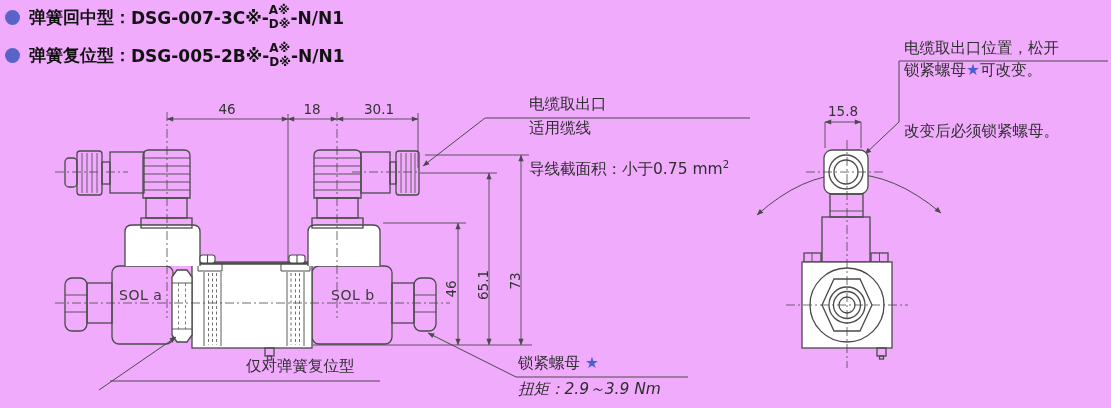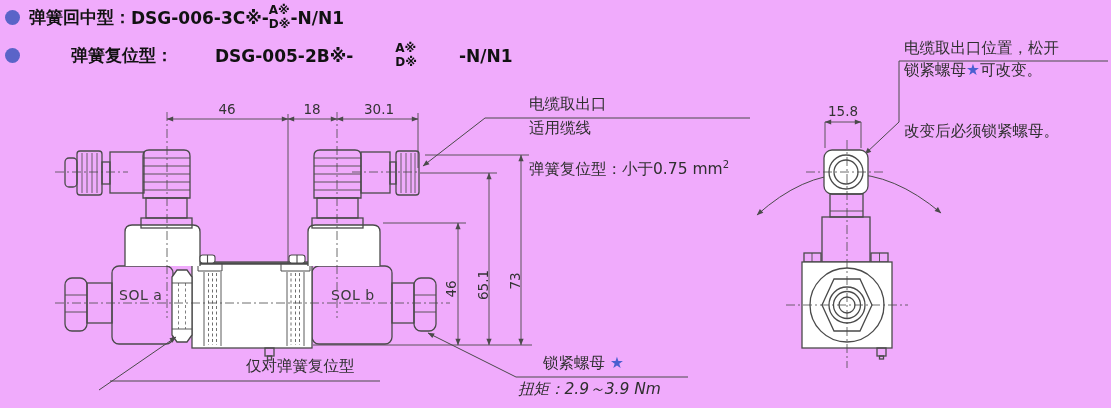--- a/index.html
+++ b/index.html
@@ -229,56 +229,56 @@
         <line x1="825" y1="122" x2="825" y2="148"></line>
         <line x1="861" y1="122" x2="861" y2="148"></line>
         <line x1="825" y1="122" x2="861" y2="122" marker-start="url(#arw)" marker-end="url(#arw)"></line>
       </g>
     </g>
   </svg>
 
   <div class="hline" style="left:5px;top:4px;">
     <span class="bullet"></span>
     <span>弹簧回中型：</span>
-    <span>DSG-006-3C※-</span>
+    <span>DSG-007-3C※-</span>
     <span class="stack">
       <span>A※</span>
       <span>D※</span>
     </span>
     <span>-N/N1</span>
   </div>
-  <div class="hline" style="left:5px;top:42px;gap:42px;">
+  <div class="hline" style="left:5px;top:42px;">
     <span class="bullet"></span>
     <span>弹簧复位型：</span>
     <span>DSG-005-2B※-</span>
     <span class="stack">
       <span>A※</span>
       <span>D※</span>
     </span>
     <span>-N/N1</span>
   </div>
 
   <div class="t sol" style="left:119px;top:287px;">SOL a</div>
   <div class="t sol" style="left:331px;top:287px;">SOL b</div>
 
   <div class="t note" style="left:529px;top:97px;">电缆取出口</div>
   <div class="t note" style="left:529px;top:121px;">适用缆线</div>
   <div class="t note" style="left:529px;top:160px;">
-    <span>弹簧复位型：小于0.75 mm</span><sup>2</sup>
+    <span>导线截面积：小于0.75 mm</span><sup>2</sup>
   </div>
 
   <div class="t note" style="left:904px;top:41px;">电缆取出口位置，松开</div>
   <div class="t note" style="left:904px;top:63px;">
     <span>锁紧螺母</span><span class="star">★</span><span>可改变。</span>
   </div>
   <div class="t note" style="left:904px;top:85px;margin-top:39px;">改变后必须锁紧螺母。</div>
 
   <div class="t note" style="left:246px;top:359px;">仅对弹簧复位型</div>
 
-  <div class="t note" style="left:518px;top:356px;margin-left:25px;">
+  <div class="t note" style="left:518px;top:356px;">
     <span>锁紧螺母 </span><span class="star">★</span>
   </div>
   <div class="t note" style="left:518px;top:382px;font-style:italic;">扭矩：2.9～3.9 Nm</div>
 
   <div class="dim" style="left:227px;top:109px;">46</div>
   <div class="dim" style="left:312px;top:109px;">18</div>
   <div class="dim" style="left:379px;top:109px;">30.1</div>
   <div class="dim" style="left:843px;top:111px;">15.8</div>
   <div class="dim vert" style="left:451px;top:289px;">46</div>
   <div class="dim vert" style="left:483px;top:285px;">65.1</div>

